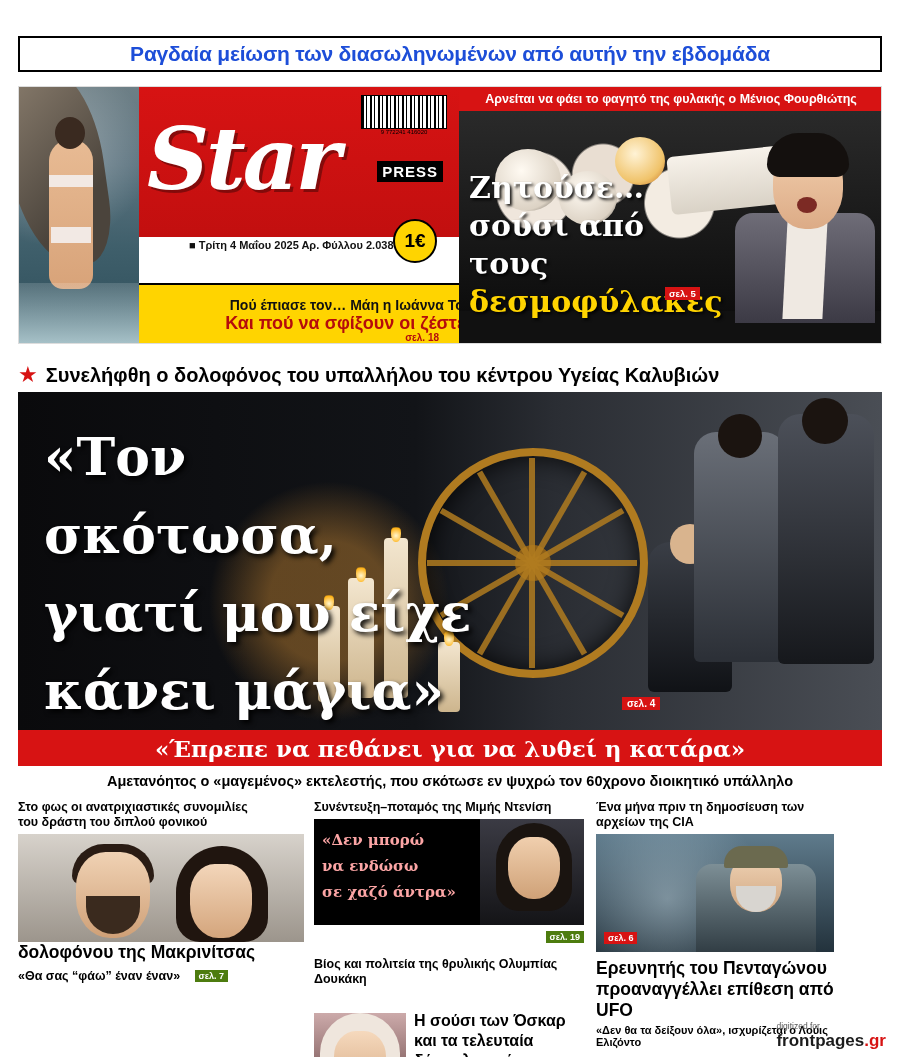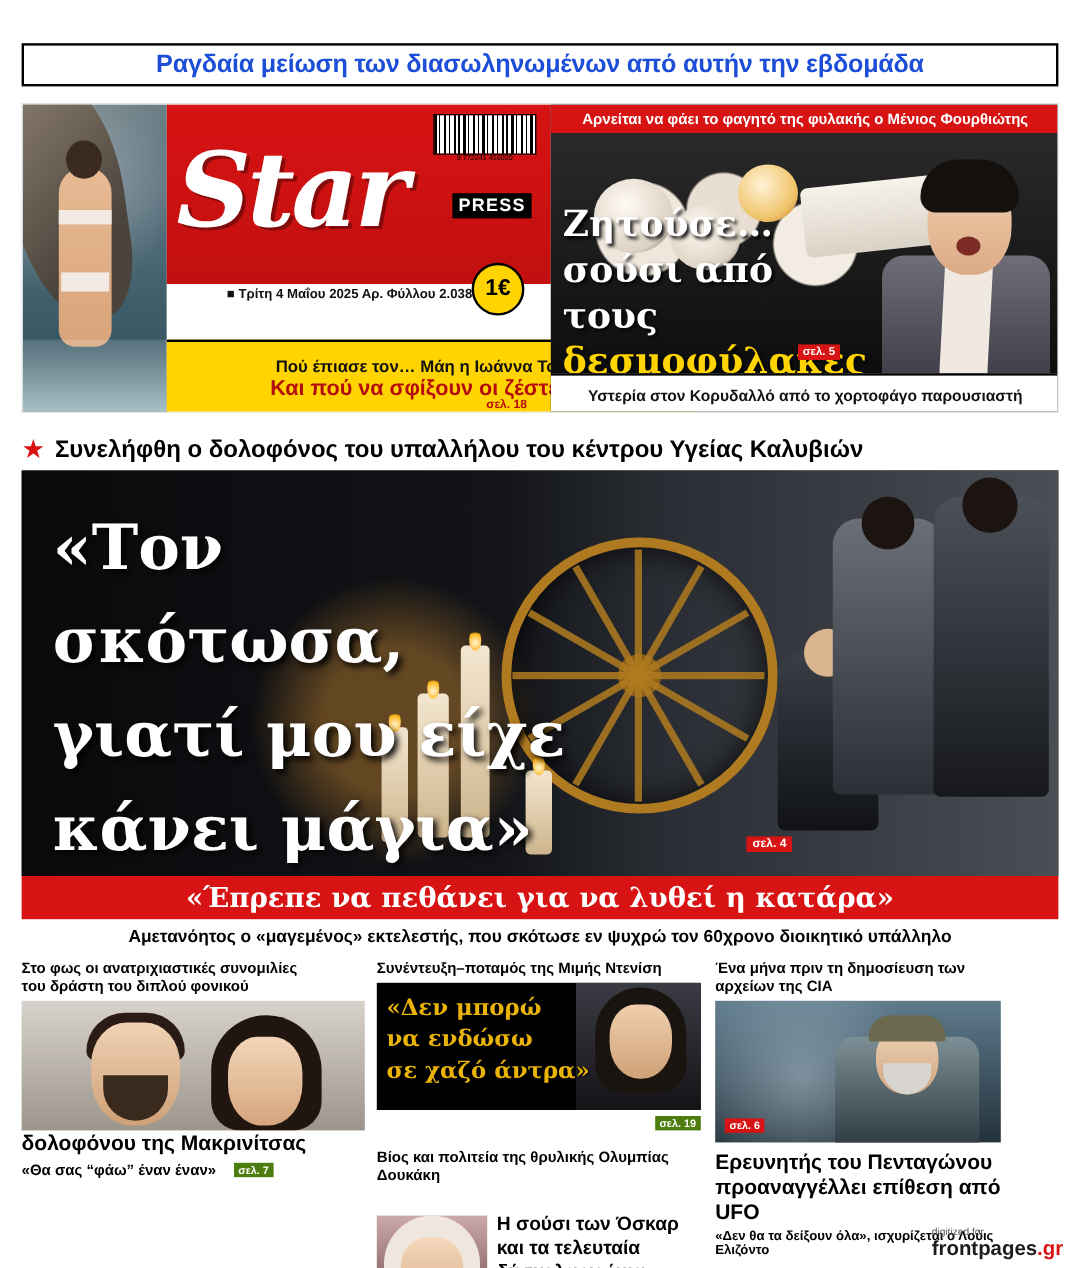--- a/index.html
+++ b/index.html
@@ -394,22 +394,22 @@
     background: linear-gradient(180deg,#f3d6ba,#d4a57c);
   }
 
   
   .mid-quote {
     position: relative; margin-top: 4px; height: 106px;
     background: #000; overflow: hidden;
   }
   .mid-quote .qtext {
     position: absolute; left: 8px; top: 8px; width: 176px;
-    color: #eab308; font-family: "DejaVu Serif", serif;
-    font-weight: bold; font-size: 19px; line-height: 26px;
+    color: #fca5a5; font-family: "DejaVu Serif", serif;
+    font-weight: bold; font-size: 15px; line-height: 26px;
     text-shadow: 1px 1px 2px #000;
   }
   .mid-quote .photo {
     position: absolute; right: 0; top: 0; width: 104px; height: 106px;
     background: linear-gradient(180deg,#3b3b44,#141417);
   }
   .mid-quote .photo .hair {
     position: absolute; left: 16px; top: 4px; width: 76px; height: 88px;
     border-radius: 40px 40px 24px 24px; background: #1a1410;
   }
@@ -525,21 +525,20 @@
           <div class="hair"></div>
           <div class="mouth"></div>
         </div>
         <div class="headline">
           <div class="l1">Ζητούσε…</div>
           <div class="l2">σούσι από τους</div>
           <div class="l3">δεσμοφύλακες</div>
         </div>
         <div class="selref">σελ. 5</div>
       </div>
-      <div class="foot">Υστερία στον Κορυδαλλό από το χορτοφάγο παρουσιαστή</div>
     </div>
   </div>
 
   <div class="kicker">
     <span class="star-ico">★</span>
     <span class="txt">Συνελήφθη ο δολοφόνος του υπαλλήλου του κέντρου Υγείας Καλυβιών</span>
   </div>
 
   <div class="main-story">
     <div class="bg"></div>

